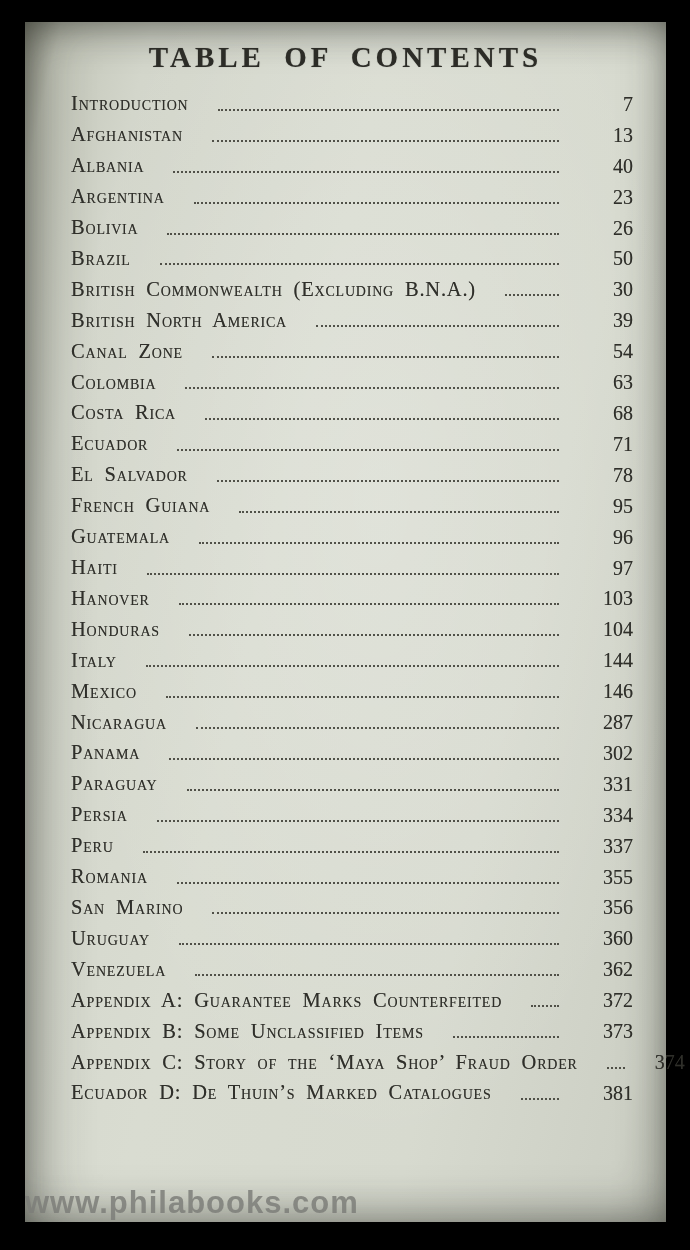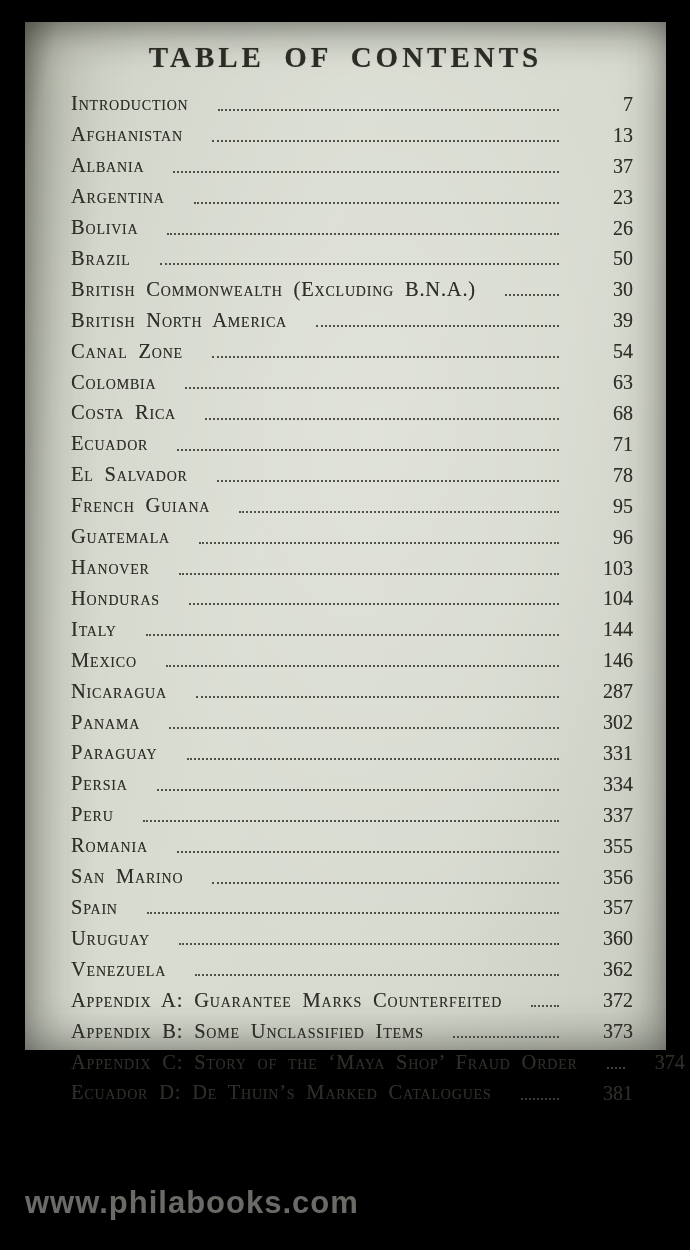--- a/index.html
+++ b/index.html
@@ -3,21 +3,21 @@
 <meta charset="utf-8">
 <style>
   html,body{margin:0;padding:0;}
   body{
     width:690px;height:1250px;position:relative;overflow:hidden;
     background:#000;
     font-family:"Liberation Serif","DejaVu Serif",serif;
   }
   
   .page{
-    position:absolute;left:25px;top:22px;width:641px;height:1028px;
+    position:absolute;left:25px;top:22px;width:641px;height:1200px;
     background:
       radial-gradient(ellipse at 55% 40%, rgba(255,255,255,0.20), rgba(255,255,255,0) 65%),
       linear-gradient(103deg,#9b9d90 0%, #c3c6b9 4%, #d3d6cb 14%, #d9dcd1 40%, #d7dacf 70%, #cdd0c5 93%, #bfc2b7 100%);
     box-shadow:
       inset 0 18px 42px -16px rgba(35,37,30,.55),
       inset 30px 0 58px -22px rgba(35,37,30,.45),
       inset -16px -22px 48px -18px rgba(35,37,30,.42);
   }
   .title{
     position:absolute;top:20px;left:0;right:0;margin:0;text-align:center;
@@ -64,21 +64,21 @@
     <span class="num">7</span>
   </div>
       <div class="row">
     <span class="label">Afghanistan</span>
     <span class="leader"></span>
     <span class="num">13</span>
   </div>
       <div class="row">
     <span class="label">Albania</span>
     <span class="leader"></span>
-    <span class="num">37</span>
+    <span class="num">40</span>
   </div>
       <div class="row">
     <span class="label">Argentina</span>
     <span class="leader"></span>
     <span class="num">23</span>
   </div>
       <div class="row">
     <span class="label">Bolivia</span>
     <span class="leader"></span>
     <span class="num">26</span>
@@ -127,20 +127,25 @@
     <span class="label">French Guiana</span>
     <span class="leader"></span>
     <span class="num">95</span>
   </div>
       <div class="row">
     <span class="label">Guatemala</span>
     <span class="leader"></span>
     <span class="num">96</span>
   </div>
       <div class="row">
+    <span class="label">Haiti</span>
+    <span class="leader"></span>
+    <span class="num">97</span>
+  </div>
+      <div class="row">
     <span class="label">Hanover</span>
     <span class="leader"></span>
     <span class="num">103</span>
   </div>
       <div class="row">
     <span class="label">Honduras</span>
     <span class="leader"></span>
     <span class="num">104</span>
   </div>
       <div class="row">
@@ -180,25 +185,20 @@
   </div>
       <div class="row">
     <span class="label">Romania</span>
     <span class="leader"></span>
     <span class="num">355</span>
   </div>
       <div class="row">
     <span class="label">San Marino</span>
     <span class="leader"></span>
     <span class="num">356</span>
-  </div>
-      <div class="row">
-    <span class="label">Spain</span>
-    <span class="leader"></span>
-    <span class="num">357</span>
   </div>
       <div class="row">
     <span class="label">Uruguay</span>
     <span class="leader"></span>
     <span class="num">360</span>
   </div>
       <div class="row">
     <span class="label">Venezuela</span>
     <span class="leader"></span>
     <span class="num">362</span>

